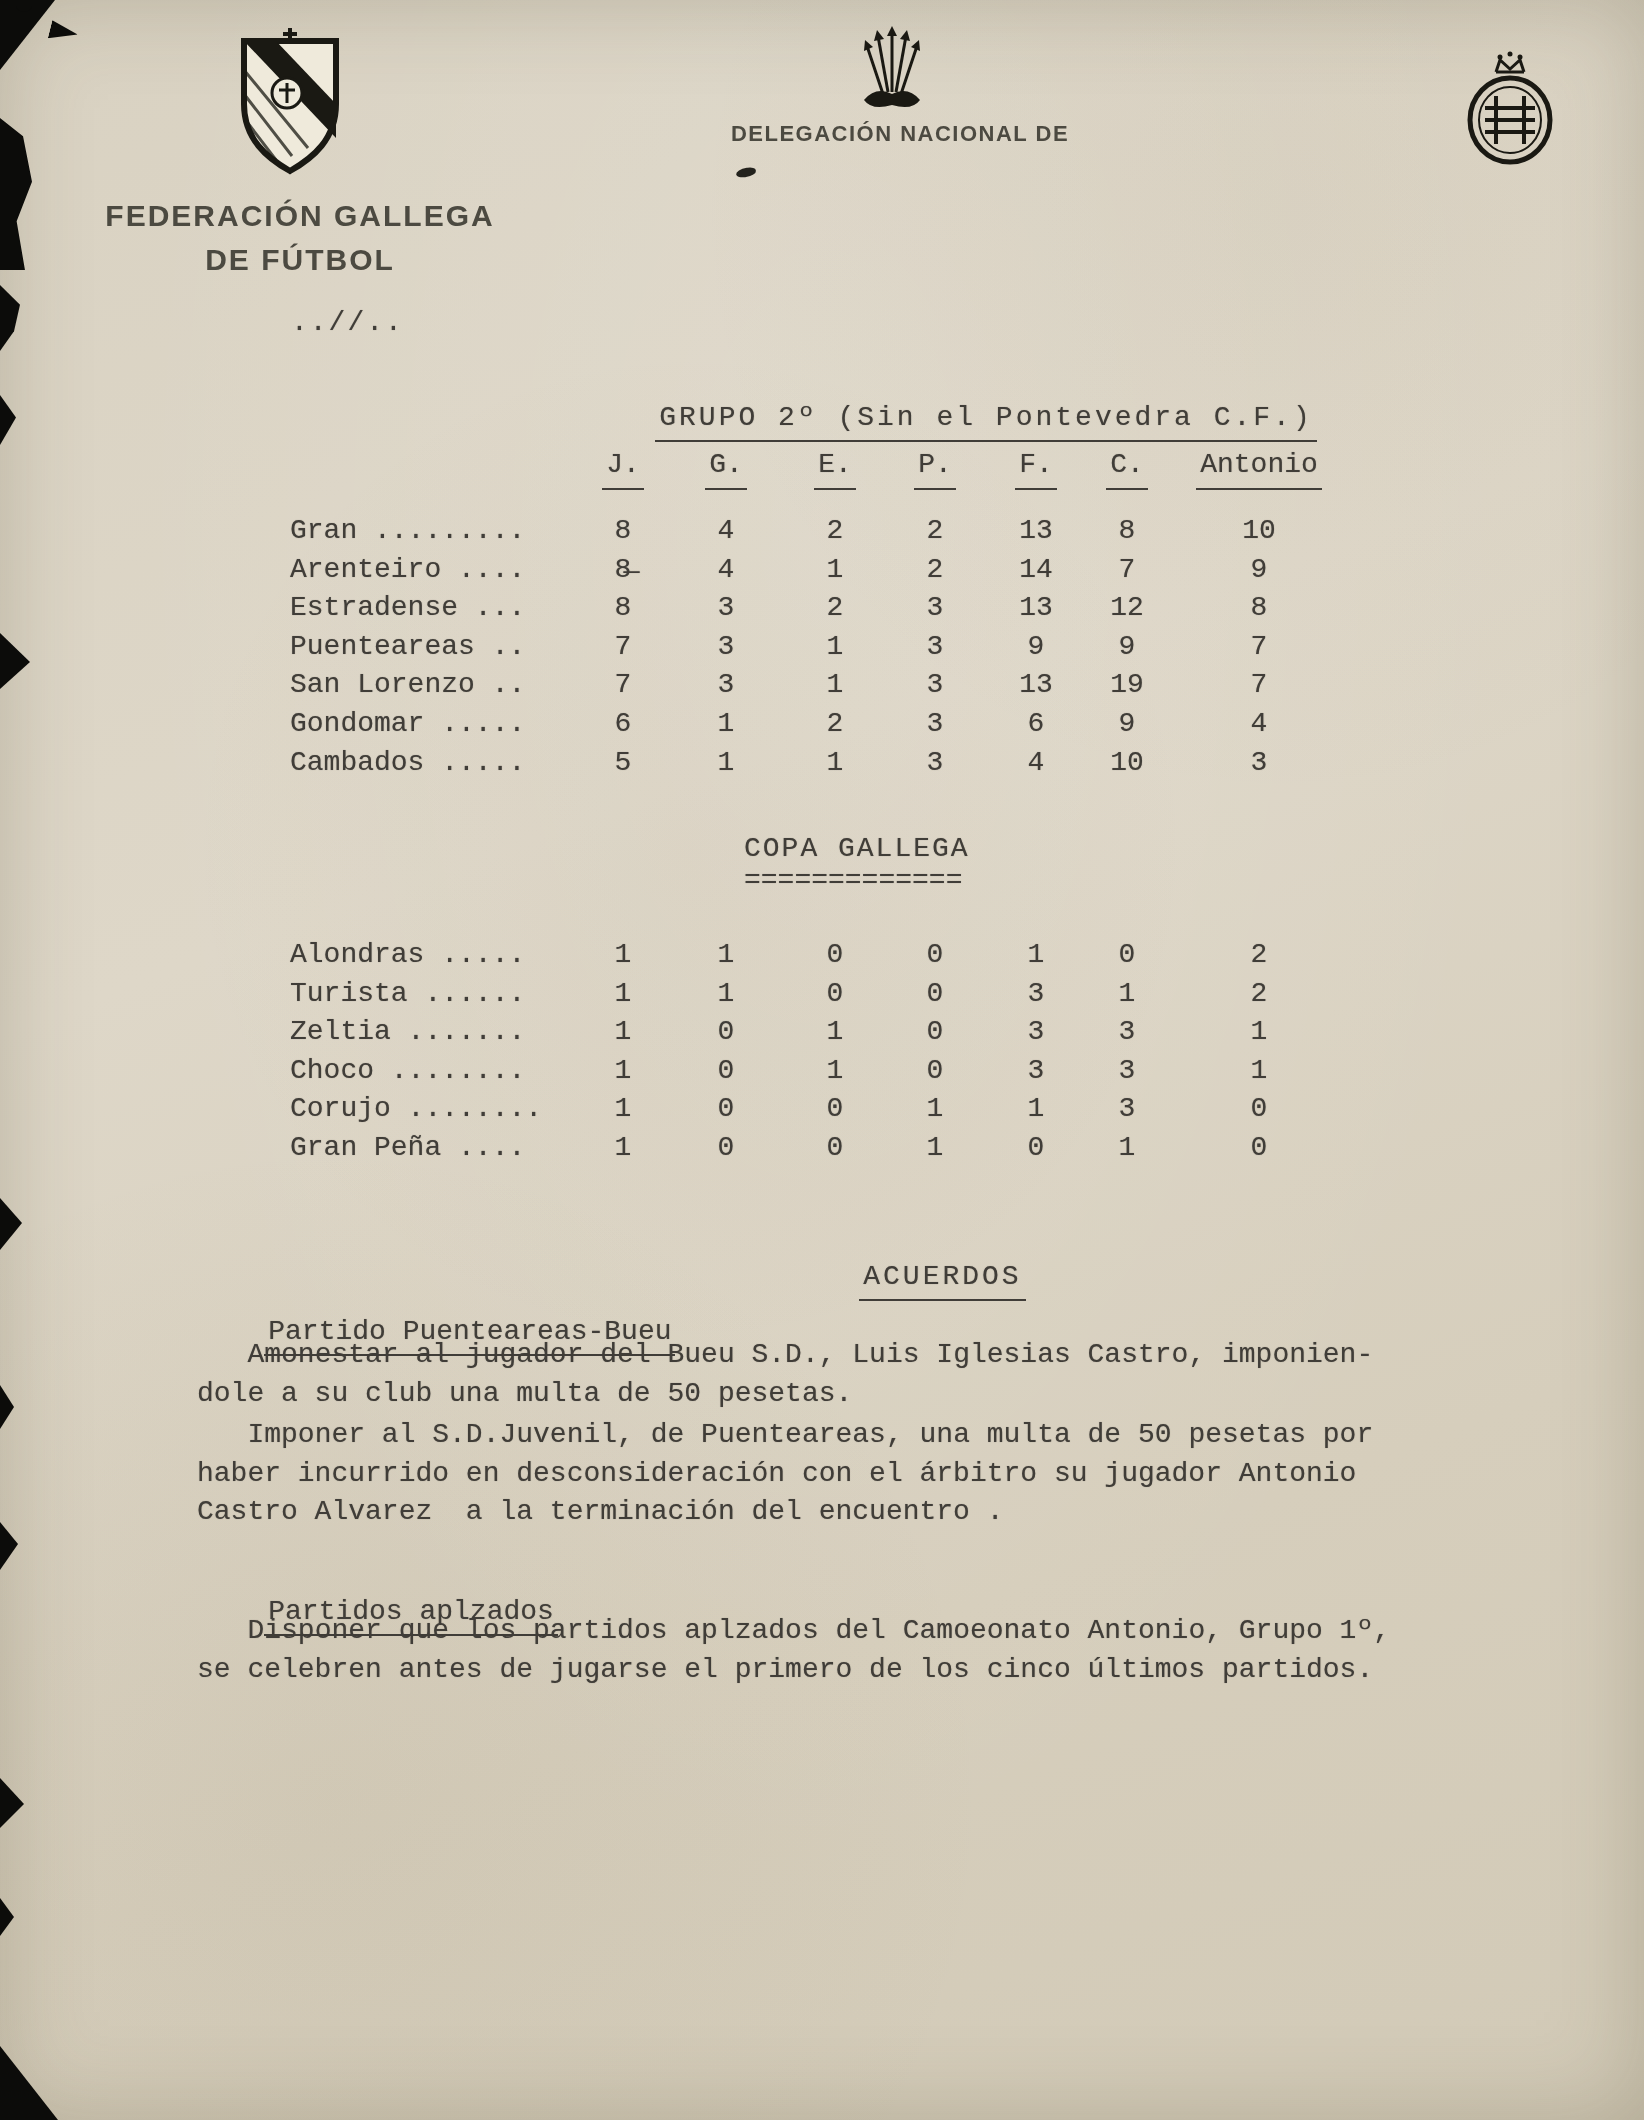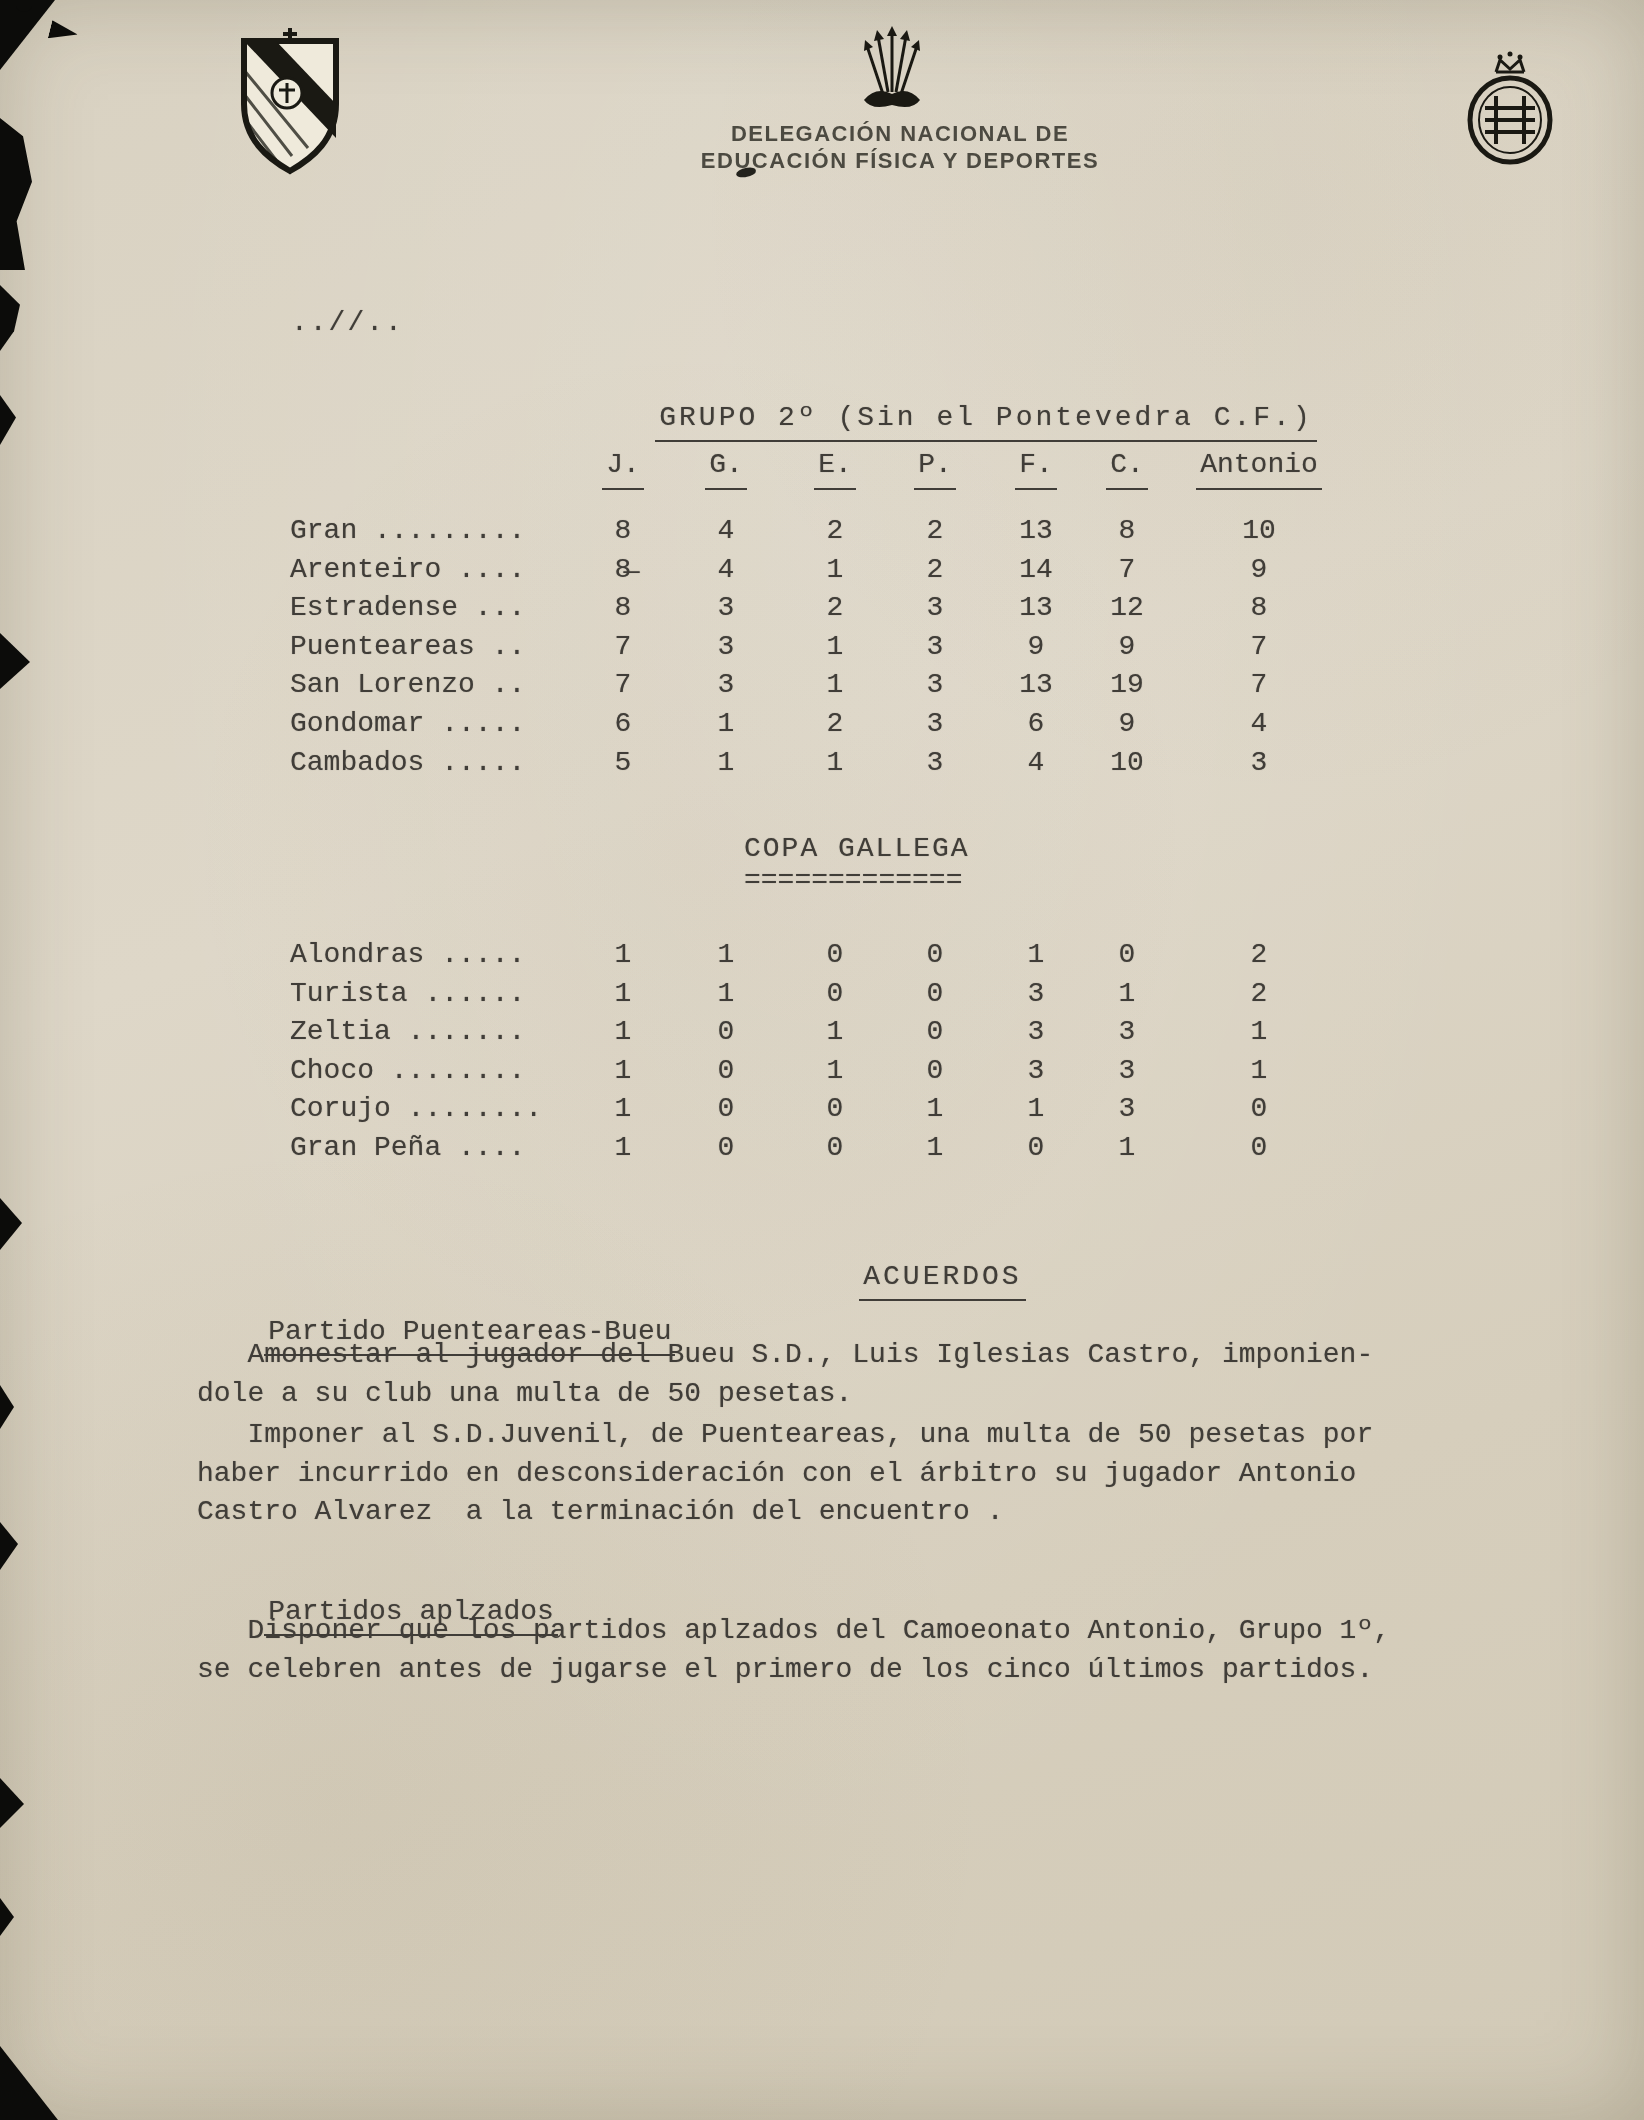--- a/index.html
+++ b/index.html
@@ -63,40 +63,43 @@
 
   <svg class="logo" style="left:230px;top:26px;width:120px;height:150px;" viewBox="0 0 120 150">
     <path d="M60 2 v13 M53 8 h14" stroke="#1a1913" stroke-width="4" fill="none"></path>
     <path d="M14 15 H106 V78 C106 113 83 132 60 145 C37 132 14 113 14 78 Z" fill="#efeadb" stroke="#1a1913" stroke-width="6"></path>
     <path d="M14 15 L106 112 V78 L46 15 Z" fill="#1a1913"></path>
     <path d="M14 44 L78 122 M14 68 L62 130 M14 92 L46 134" stroke="#1a1913" stroke-width="3" fill="none" opacity="0.75"></path>
     <circle cx="57" cy="67" r="15" fill="#efeadb" stroke="#1a1913" stroke-width="3"></circle>
     <path d="M57 57 v20 M49 64 h16" stroke="#1a1913" stroke-width="3" fill="none"></path>
   </svg>
 
+  <div class="print fed-name">
+    <div>FEDERACIÓN GALLEGA</div>
+    <div>DE FÚTBOL</div>
+  </div>
 
   <svg class="logo" style="left:858px;top:20px;width:68px;height:96px;" viewBox="0 0 68 96">
     <g stroke="#1a1913" stroke-width="3" fill="#1a1913">
       <path d="M34 12 V72" fill="none"></path>
       <path d="M34 6 l-5 10 h10 z" stroke="none"></path>
       <path d="M20 16 L30 72" fill="none"></path>
       <path d="M19 10 l-3 11 l10 -2 z" stroke="none"></path>
       <path d="M48 16 L38 72" fill="none"></path>
       <path d="M49 10 l3 11 l-10 -2 z" stroke="none"></path>
       <path d="M9 26 L25 74" fill="none"></path>
       <path d="M7 20 l-1 11 l9 -4 z" stroke="none"></path>
       <path d="M59 26 L43 74" fill="none"></path>
       <path d="M61 20 l1 11 l-9 -4 z" stroke="none"></path>
     </g>
     <path d="M6 80 q12 -14 28 -6 q16 -8 28 6 q-8 11 -28 5 q-20 6 -28 -5 z" fill="#1a1913"></path>
   </svg>
 
   <div class="print delegation">
     <div>DELEGACIÓN NACIONAL DE</div>
-    <div>EDUCACIÓN FÍSICA Y DEPORTES</div>
   </div>
   <div class="smudge"></div>
 
   <svg class="logo" style="left:1455px;top:48px;width:110px;height:118px;" viewBox="0 0 110 118">
     <g stroke="#1a1913" fill="none">
       <path d="M41 24 l4 -12 l10 9 l10 -9 l4 12" stroke-width="3"></path>
       <circle cx="45" cy="9" r="2.5" fill="#1a1913" stroke="none"></circle>
       <circle cx="55" cy="6" r="2.5" fill="#1a1913" stroke="none"></circle>
       <circle cx="65" cy="9" r="2.5" fill="#1a1913" stroke="none"></circle>
       <path d="M41 24 h28" stroke-width="3"></path>

